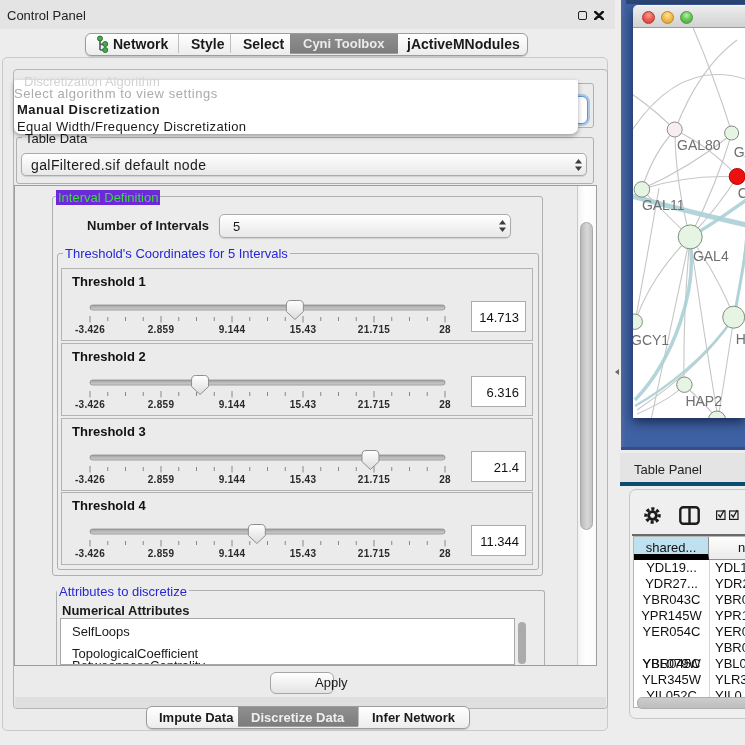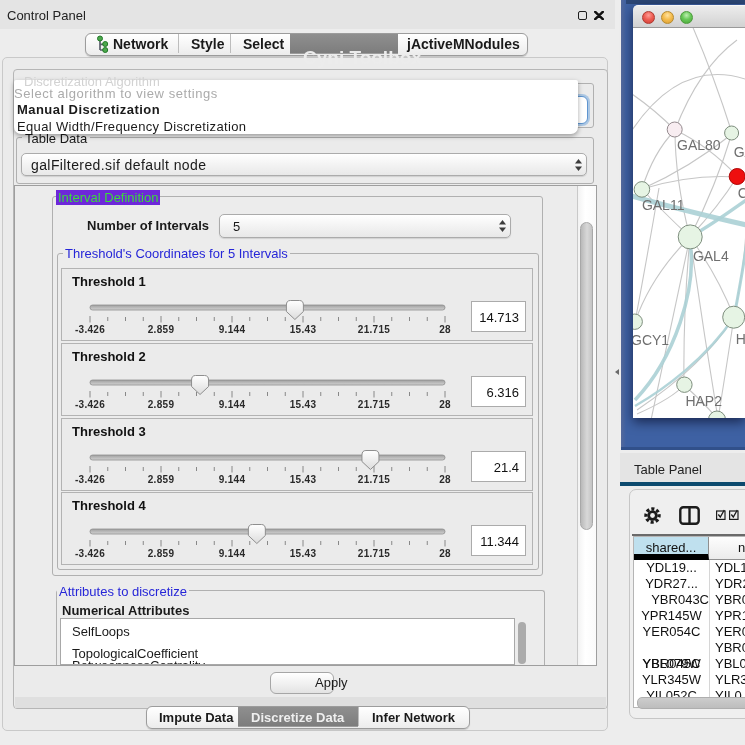--- a/index.html
+++ b/index.html
@@ -45,21 +45,21 @@
   <div class="abs" style="left:205px;top:0px;width:108px;height:21px;background:linear-gradient(#8f8f8f,#7d7d7d);border-top:1px solid #9c9c9c;border-bottom:1px solid #9c9c9c;box-sizing:border-box;"></div>
   <svg class="abs" style="left:10px;top:1px;" width="15" height="19" viewBox="0 0 15 19">
     <path d="M5 5 L5 16 M5 10.3 L9.5 10.3 M5 16 L9.5 16" stroke="#5a5f6b" stroke-width="1.7" fill="none"></path>
     <circle cx="5" cy="4.5" r="2.5" fill="#4ba84b" stroke="#23782a" stroke-width="1"></circle>
     <circle cx="10.2" cy="10" r="2.5" fill="#4ba84b" stroke="#23782a" stroke-width="1"></circle>
     <circle cx="10.2" cy="16" r="2.5" fill="#4ba84b" stroke="#23782a" stroke-width="1"></circle>
   </svg>
   <div class="abs" style="left:28px;top:3px;font-size:14px;font-weight:bold;color:#1a1a1a;">Network</div>
   <div class="abs" style="left:106px;top:3px;font-size:14px;font-weight:bold;color:#1a1a1a;">Style</div>
   <div class="abs" style="left:158px;top:3px;font-size:14px;font-weight:bold;color:#1a1a1a;">Select</div>
-  <div class="abs" style="left:218px;top:14px;font-size:19px;font-weight:bold;color:#ececec;">Cyni Toolbox</div>
+  <div class="abs" style="left:218px;top:3px;font-size:13px;font-weight:bold;color:#ececec;">Cyni Toolbox</div>
   <div class="abs" style="left:322px;top:3px;font-size:14px;font-weight:bold;color:#1a1a1a;">jActiveMNodules</div>
 </div>
 
 <div class="abs groupbox" style="left:16px;top:83px;width:576px;height:43px;"></div>
 
 <div class="abs" style="left:400px;top:96px;width:186px;height:26px;border-radius:6px;background:#fff;border:1.5px solid #5f95d0;box-shadow:0 0 0 2px rgba(120,170,220,0.55);"></div>
 
 <div class="abs groupbox" style="left:16px;top:137px;width:576px;height:45px;"></div>
 <div class="abs f13" style="left:22px;top:131px;background:#ebebeb;padding:0 3px;">Table Data</div>
 <div class="abs combo" style="left:21px;top:153px;width:564px;height:21px;">
@@ -367,21 +367,21 @@
   <div class="abs" style="left:2px;top:44px;width:126px;height:2px;background:#6a6a6a;"></div>
   <div class="abs" style="left:3px;top:46px;width:125px;height:172px;background:#fff;border:1px solid #b5b5b5;box-sizing:border-box;overflow:hidden;">
     <div class="abs" style="left:0;top:0;width:75px;height:23px;background:#bfe0ee;border-right:1px solid #8f8f8f;border-bottom:6px solid #000000;box-sizing:border-box;text-align:center;font-size:13px;line-height:22px;color:#111;">shared...</div>
     <div class="abs" style="left:75px;top:0;width:60px;height:23px;background:linear-gradient(#fdfdfd,#ebebeb);border-bottom:1px solid #8f8f8f;box-sizing:border-box;font-size:13px;line-height:22px;color:#111;"><span style="margin-left:29px;">n...</span></div>
     <div class="abs" style="left:75px;top:23px;width:1px;height:150px;background:#d6d6d6;"></div>
     <div id="tblrows">
         <div class="abs" style="left:0;top:23px;width:75px;height:16px;text-align:center;font-size:13px;line-height:16px;color:#111;">YDL19...</div>
          <div class="abs" style="left:81px;top:23px;width:60px;height:16px;font-size:13px;line-height:16px;color:#111;">YDL1</div>
         <div class="abs" style="left:0;top:39px;width:75px;height:16px;text-align:center;font-size:13px;line-height:16px;color:#111;">YDR27...</div>
          <div class="abs" style="left:81px;top:39px;width:60px;height:16px;font-size:13px;line-height:16px;color:#111;">YDR2</div>
-        <div class="abs" style="left:0;top:55px;width:75px;height:16px;text-align:right;font-size:13px;line-height:16px;color:#111;">YBR043C</div>
+        <div class="abs" style="left:0;top:55px;width:75px;height:16px;text-align:center;font-size:13px;line-height:16px;color:#111;">YBR043C</div>
          <div class="abs" style="left:81px;top:55px;width:60px;height:16px;font-size:13px;line-height:16px;color:#111;">YBR0</div>
         <div class="abs" style="left:0;top:71px;width:75px;height:16px;text-align:center;font-size:13px;line-height:16px;color:#111;">YPR145W</div>
          <div class="abs" style="left:81px;top:71px;width:60px;height:16px;font-size:13px;line-height:16px;color:#111;">YPR1</div>
         <div class="abs" style="left:0;top:87px;width:75px;height:16px;text-align:center;font-size:13px;line-height:16px;color:#111;">YER054C</div>
          <div class="abs" style="left:81px;top:87px;width:60px;height:16px;font-size:13px;line-height:16px;color:#111;">YER0</div>
         <div class="abs" style="left:0;top:103px;width:75px;height:16px;text-align:center;font-size:13px;line-height:16px;color:#111;margin-top:16px;">YBR045C</div>
          <div class="abs" style="left:81px;top:103px;width:60px;height:16px;font-size:13px;line-height:16px;color:#111;">YBR0</div>
         <div class="abs" style="left:0;top:119px;width:75px;height:16px;text-align:center;font-size:13px;line-height:16px;color:#111;">YBL079W</div>
          <div class="abs" style="left:81px;top:119px;width:60px;height:16px;font-size:13px;line-height:16px;color:#111;">YBL0</div>
         <div class="abs" style="left:0;top:135px;width:75px;height:16px;text-align:center;font-size:13px;line-height:16px;color:#111;">YLR345W</div>

